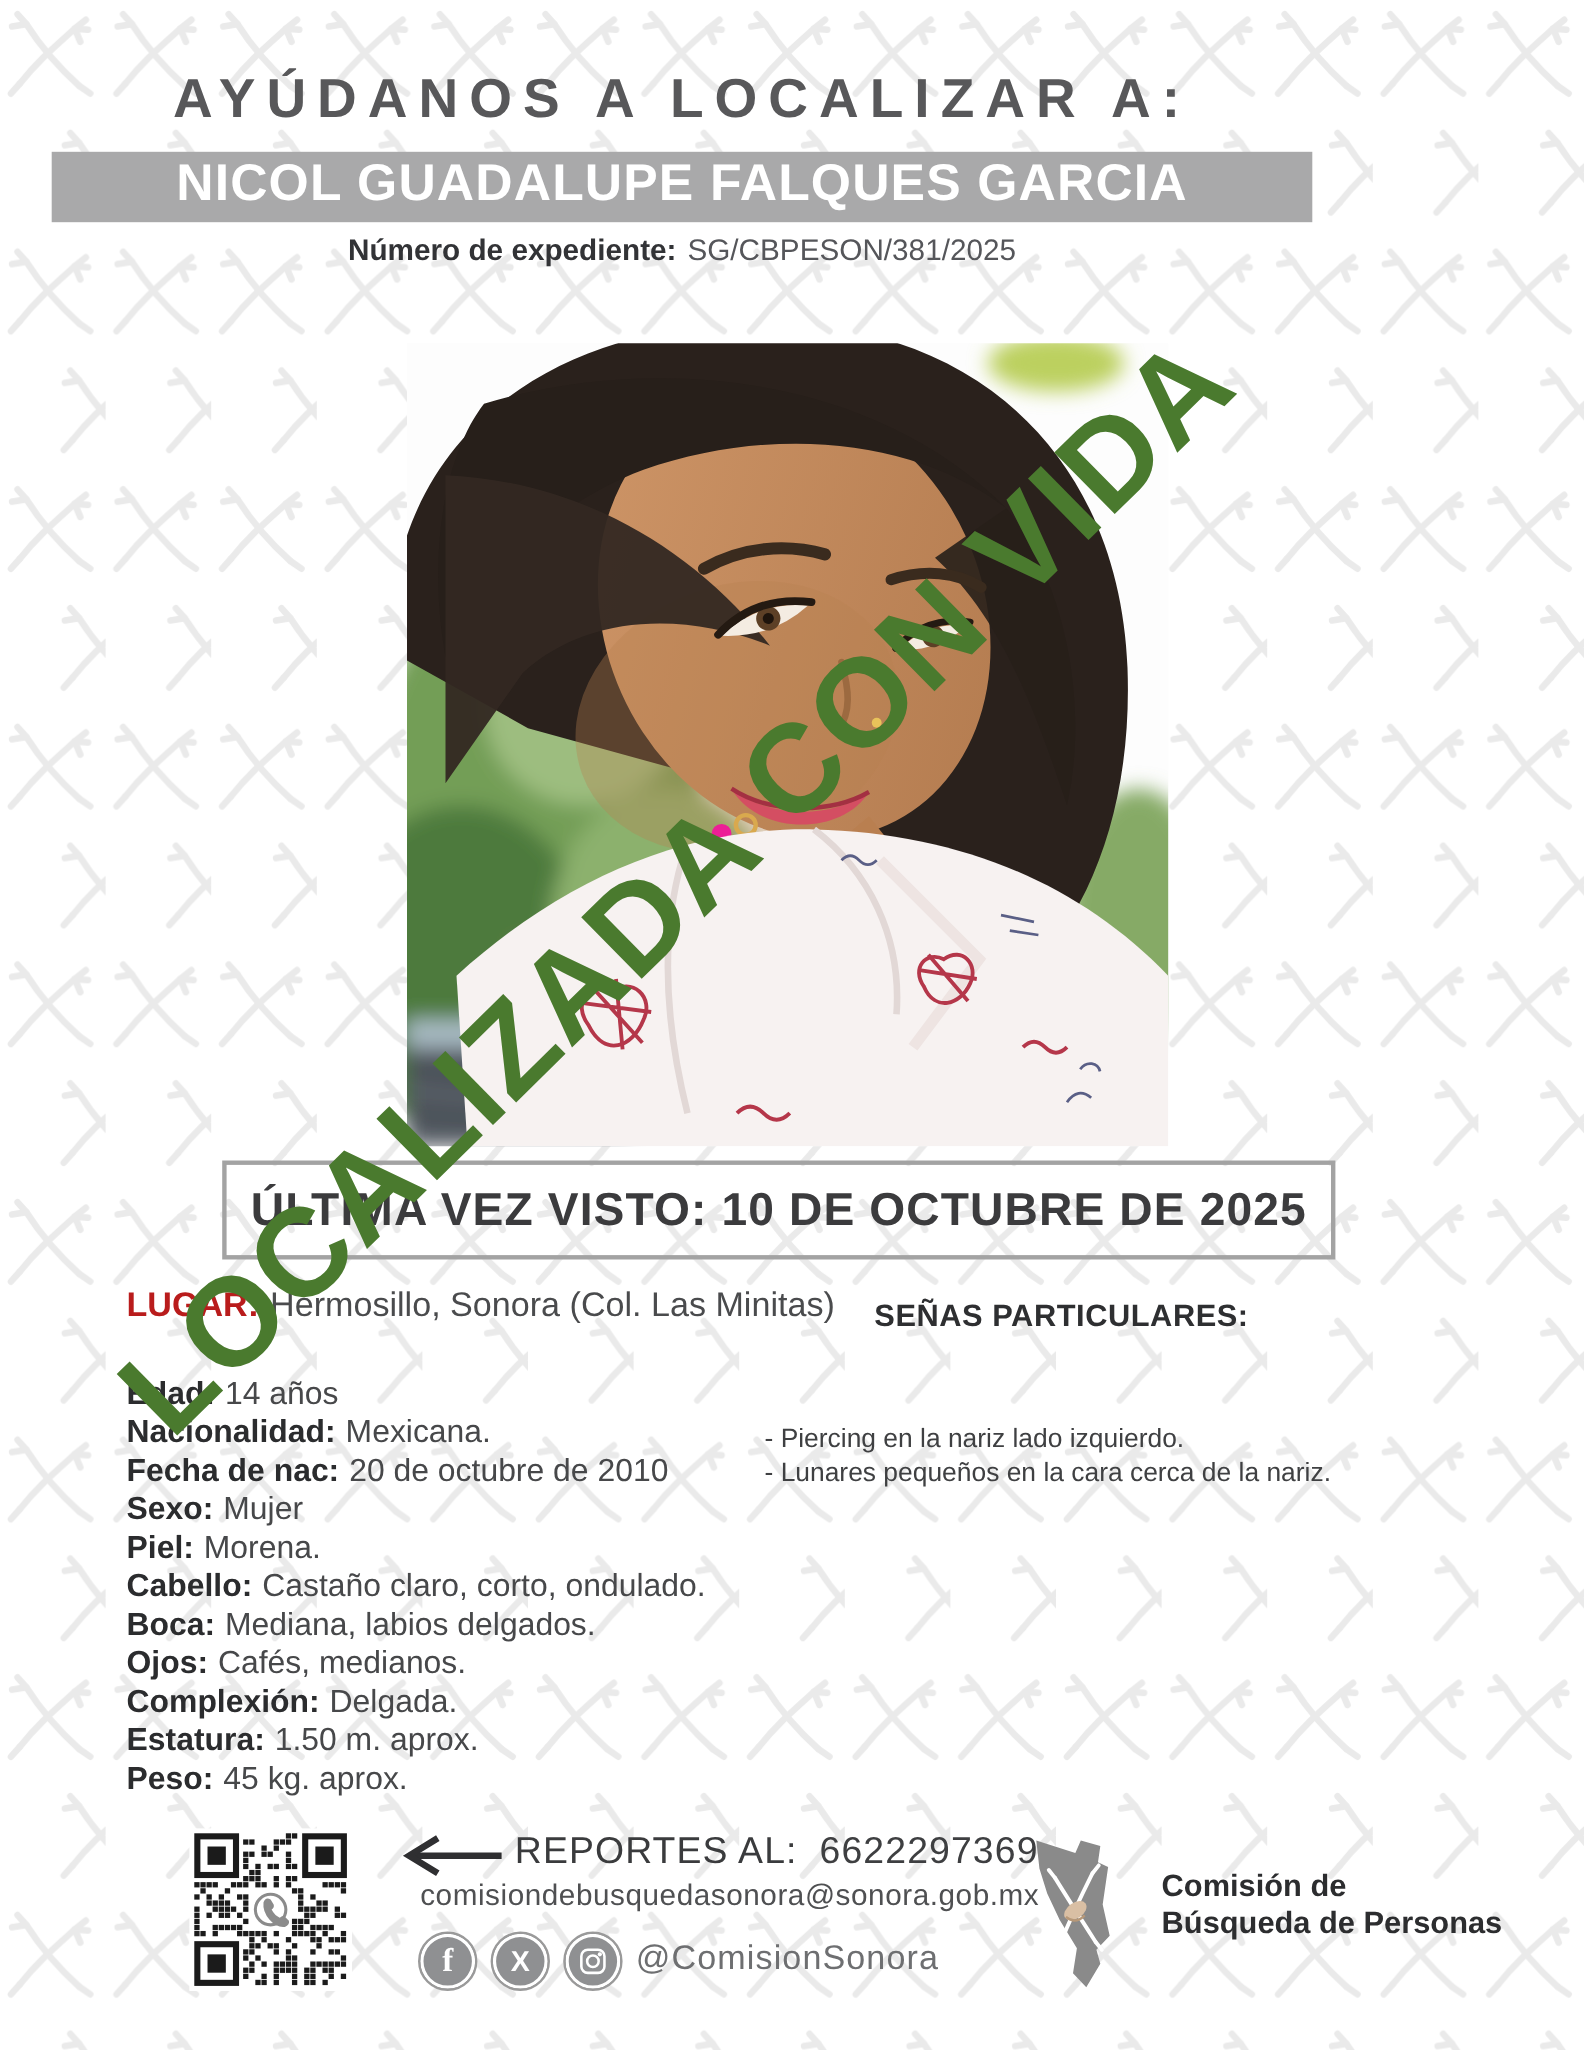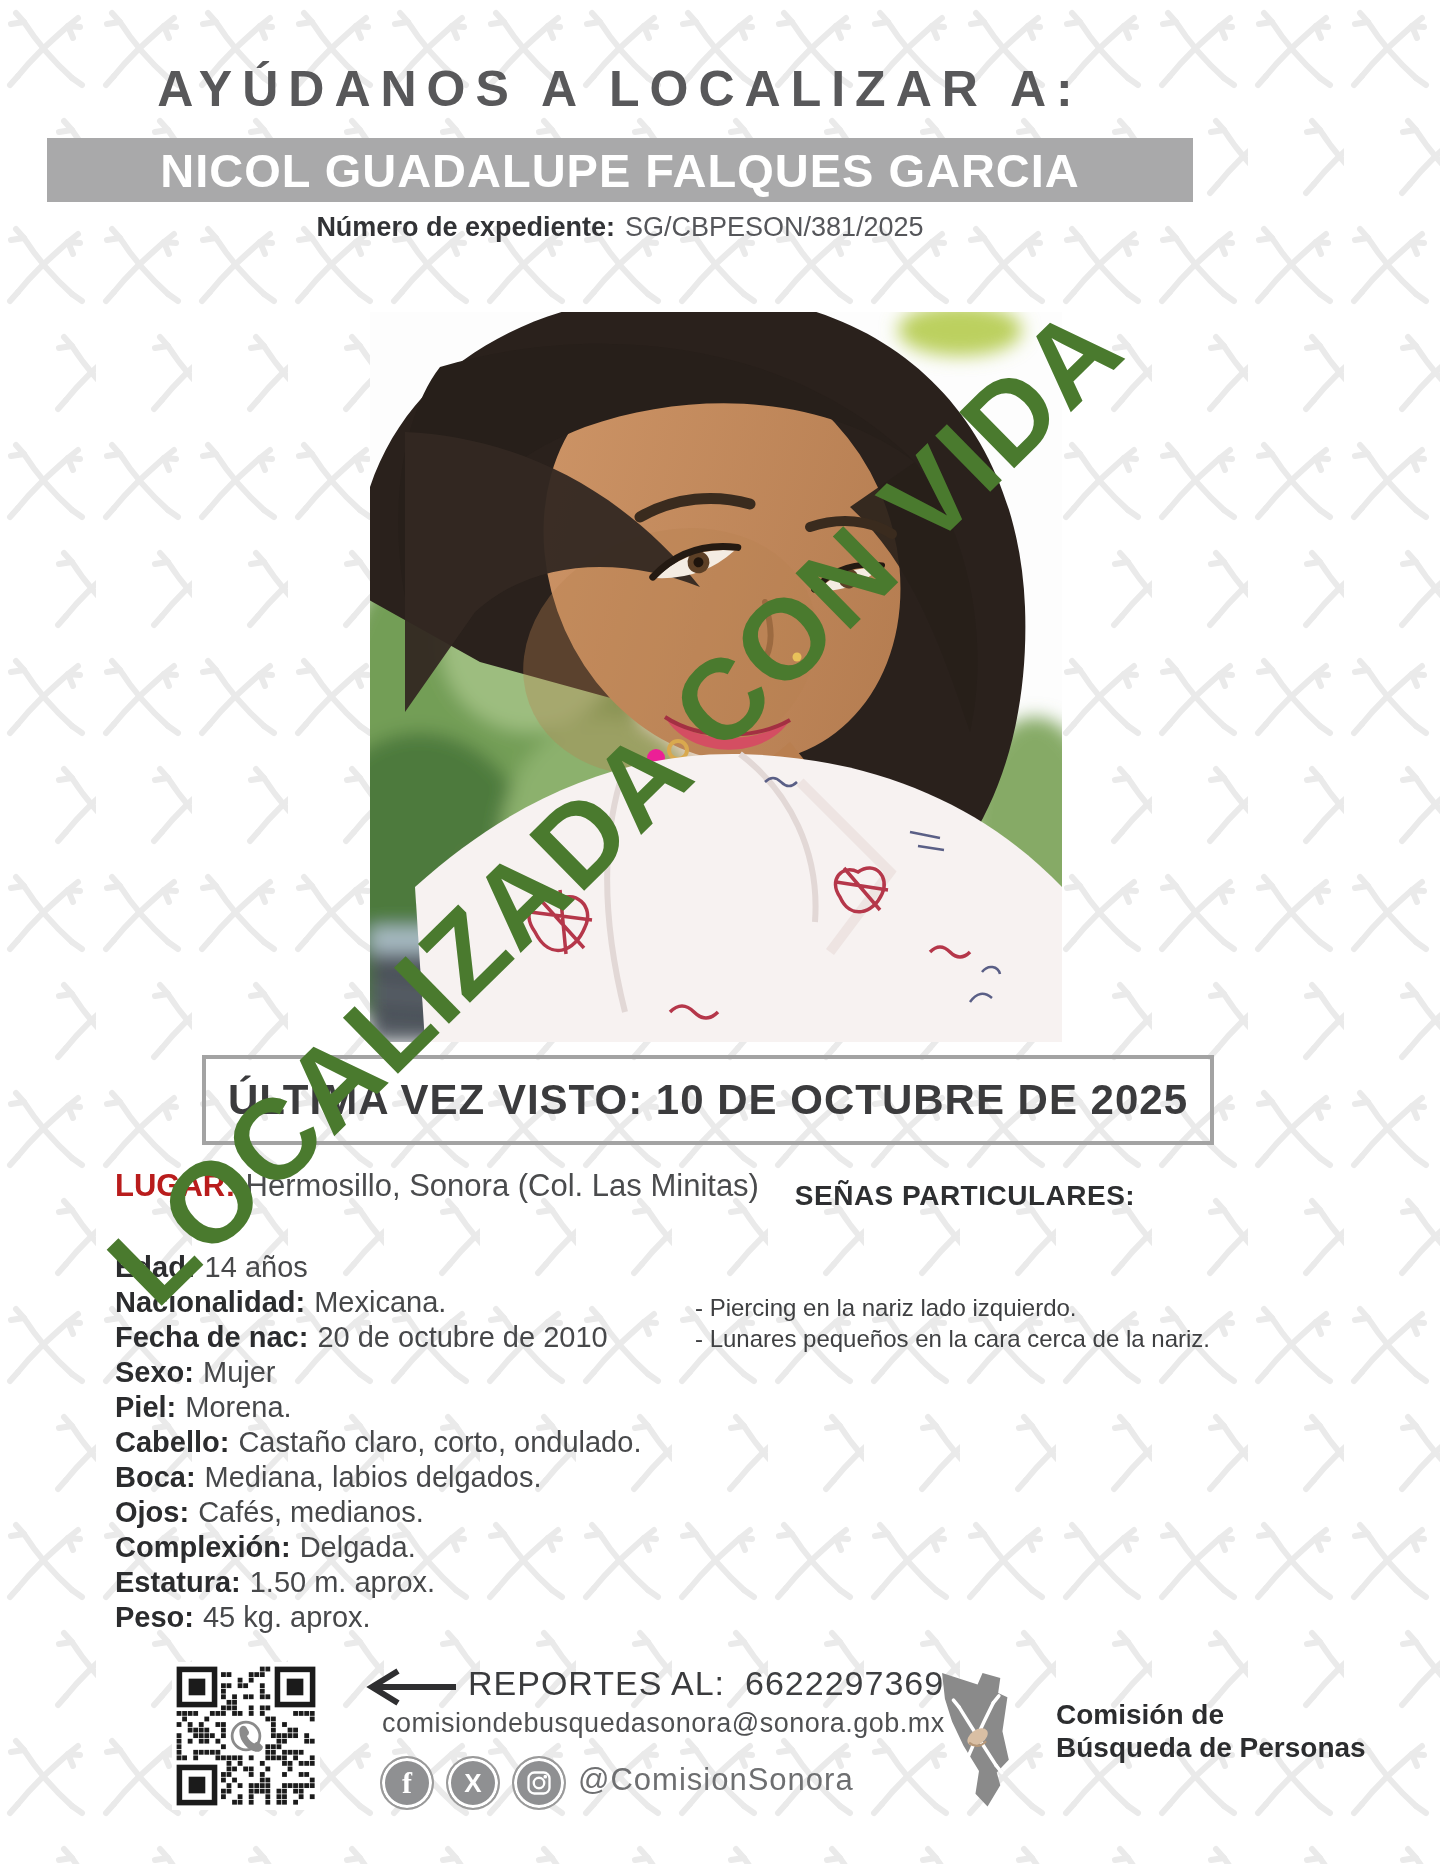--- a/index.html
+++ b/index.html
@@ -3,21 +3,21 @@
 <meta charset="utf-8">
 <style>
   html,body{margin:0;padding:0;}
   body{width:1440px;height:1864px;position:relative;background:#ffffff;
        font-family:"Liberation Sans",sans-serif;overflow:hidden;}
   .abs{position:absolute;}
   .pattern-svg{position:absolute;left:0;top:0;z-index:0;}
   .headline{left:0;top:60px;width:1240px;text-align:center;z-index:2;
     font-size:50px;font-weight:bold;letter-spacing:10px;color:#58585a;}
   .name-banner{left:47px;top:138px;width:1146px;height:64px;background:#a9a9aa;z-index:2;
-    display:flex;align-items:center;justify-content:center;}
+    display:flex;justify-content:center;}
   .name-banner span{font-size:47px;font-weight:bold;letter-spacing:1px;color:#ffffff;white-space:nowrap;}
   .case-line{left:0;top:212px;width:1240px;text-align:center;z-index:2;font-size:27px;color:#55565a;}
   .case-line b{color:#323336;margin-right:10px;}
   .photo-wrap{left:370px;top:312px;width:692px;height:730px;z-index:1;background:#fbfbfb;}
   .watermark{left:615px;top:805px;z-index:6;transform:translate(-50%,-50%) rotate(-44.5deg);
     font-size:114px;font-weight:bold;letter-spacing:2px;color:#4a7a2e;white-space:nowrap;}
   .lastseen-box{left:202px;top:1055px;width:1012px;height:90px;z-index:2;border:4px solid #a3a3a3;
     box-sizing:border-box;display:flex;align-items:center;justify-content:center;}
   .lastseen-box span{font-size:42px;font-weight:bold;color:#3b3b3d;letter-spacing:1px;white-space:nowrap;}
   .lugar-line{left:115px;top:1168px;z-index:2;font-size:31px;color:#4a4b4d;}

